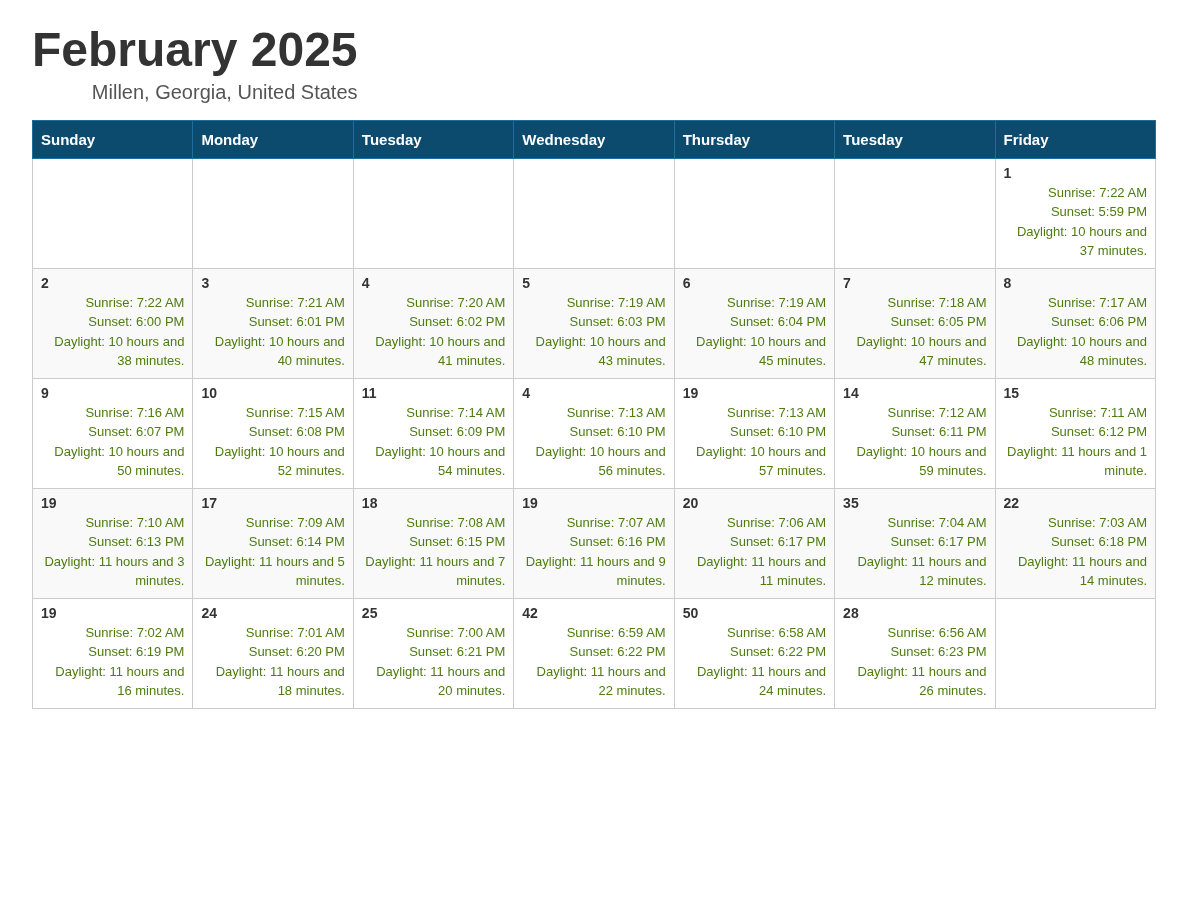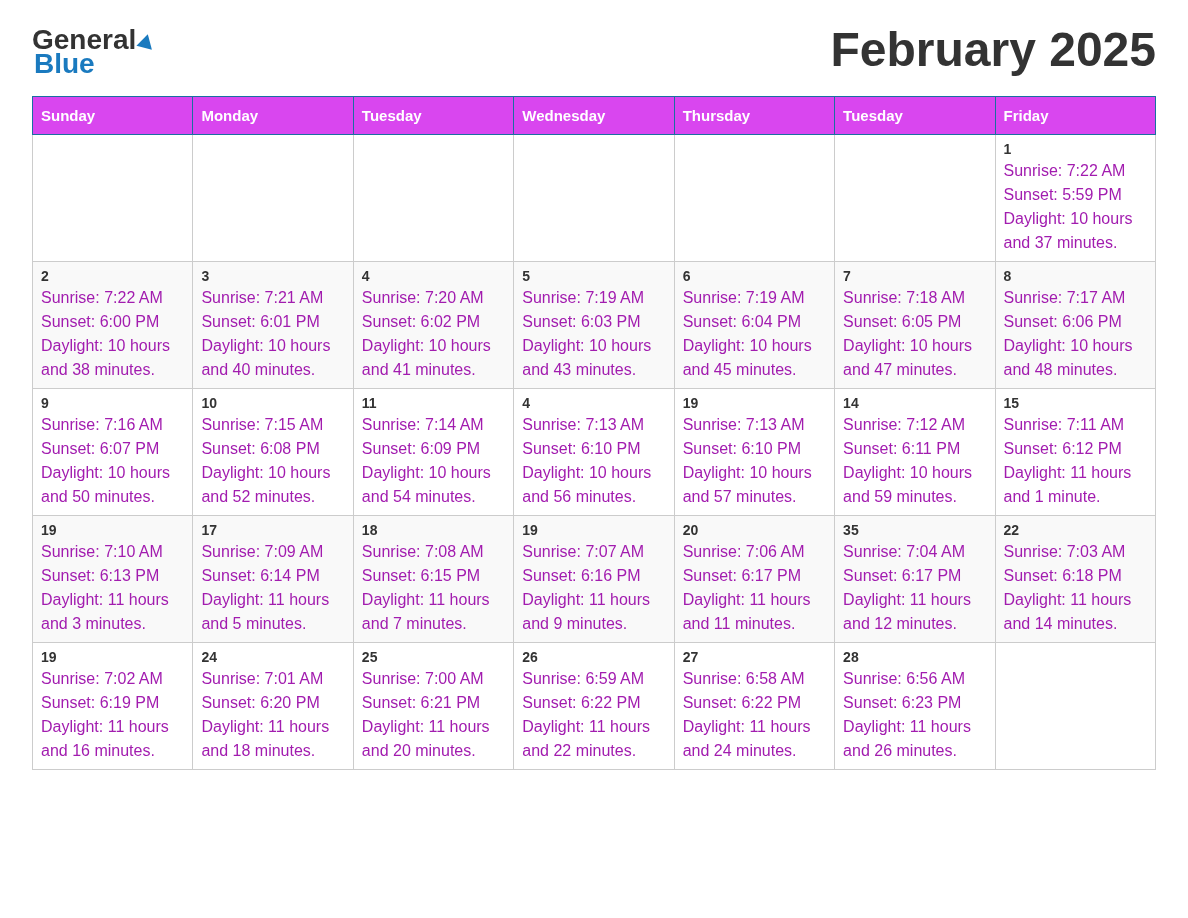--- a/index.html
+++ b/index.html
@@ -69,54 +69,45 @@
       color: #333;
     }
     .day-num {
       font-size: 14px;
       font-weight: bold;
       color: #333;
       display: block;
       margin-bottom: 2px;
     }
     .day-info {
-      font-size: 16px;
-      color: #a21caf;
+      font-size: 13px;
+      color: #4d7c0f;
       line-height: 1.5;
+      text-align: right;
     }
     .empty-cell {
       background: #fff;
     }
     tr:nth-child(even) td {
       background-color: #f9f9f9;
     }
     tr:nth-child(odd) td {
       background-color: #fff;
     }
     .calendar thead th {
-      background-color: #d946ef;
+      background-color: #0c4a6e;
     }
   </style>
 </head>
 <body>
 
 <div class="header">
-  <div class="logo">
-    <div style="display:flex; flex-direction:column; align-items:flex-start;">
-      <div style="display:flex; align-items:center;">
-        <span class="logo-general">General</span>
-        <div style="display:inline-flex; flex-direction:column; margin-left:2px; margin-top:4px;">
-          <div style="width:0; height:0; border-left:8px solid transparent; border-right:8px solid transparent; border-bottom:14px solid #1a7abf; transform:rotate(15deg); margin-bottom:2px;"></div>
-        </div>
-      </div>
-      <span class="logo-blue" style="margin-top:-8px; margin-left:2px;">Blue</span>
-    </div>
-  </div>
   <div class="title-section">
     <div class="month-title">February 2025</div>
+    <div class="location">Millen, Georgia, United States</div>
   </div>
 </div>
 
 <table class="calendar">
   <thead>
     <tr>
       <th>Sunday</th>
       <th>Monday</th>
       <th>Tuesday</th>
       <th>Wednesday</th>
@@ -235,25 +226,25 @@
         </td>
         <td>
           <span class="day-num">24</span>
           <div class="day-info">Sunrise: 7:01 AM<br>Sunset: 6:20 PM<br>Daylight: 11 hours and 18 minutes.</div>
         </td>
         <td>
           <span class="day-num">25</span>
           <div class="day-info">Sunrise: 7:00 AM<br>Sunset: 6:21 PM<br>Daylight: 11 hours and 20 minutes.</div>
         </td>
         <td>
-          <span class="day-num">26</span>
+          <span class="day-num">42</span>
           <div class="day-info">Sunrise: 6:59 AM<br>Sunset: 6:22 PM<br>Daylight: 11 hours and 22 minutes.</div>
         </td>
         <td>
-          <span class="day-num">27</span>
+          <span class="day-num">50</span>
           <div class="day-info">Sunrise: 6:58 AM<br>Sunset: 6:22 PM<br>Daylight: 11 hours and 24 minutes.</div>
         </td>
         <td>
           <span class="day-num">28</span>
           <div class="day-info">Sunrise: 6:56 AM<br>Sunset: 6:23 PM<br>Daylight: 11 hours and 26 minutes.</div>
         </td>
         <td class="empty-cell"></td>
       </tr>
     </tbody>
 </table>

